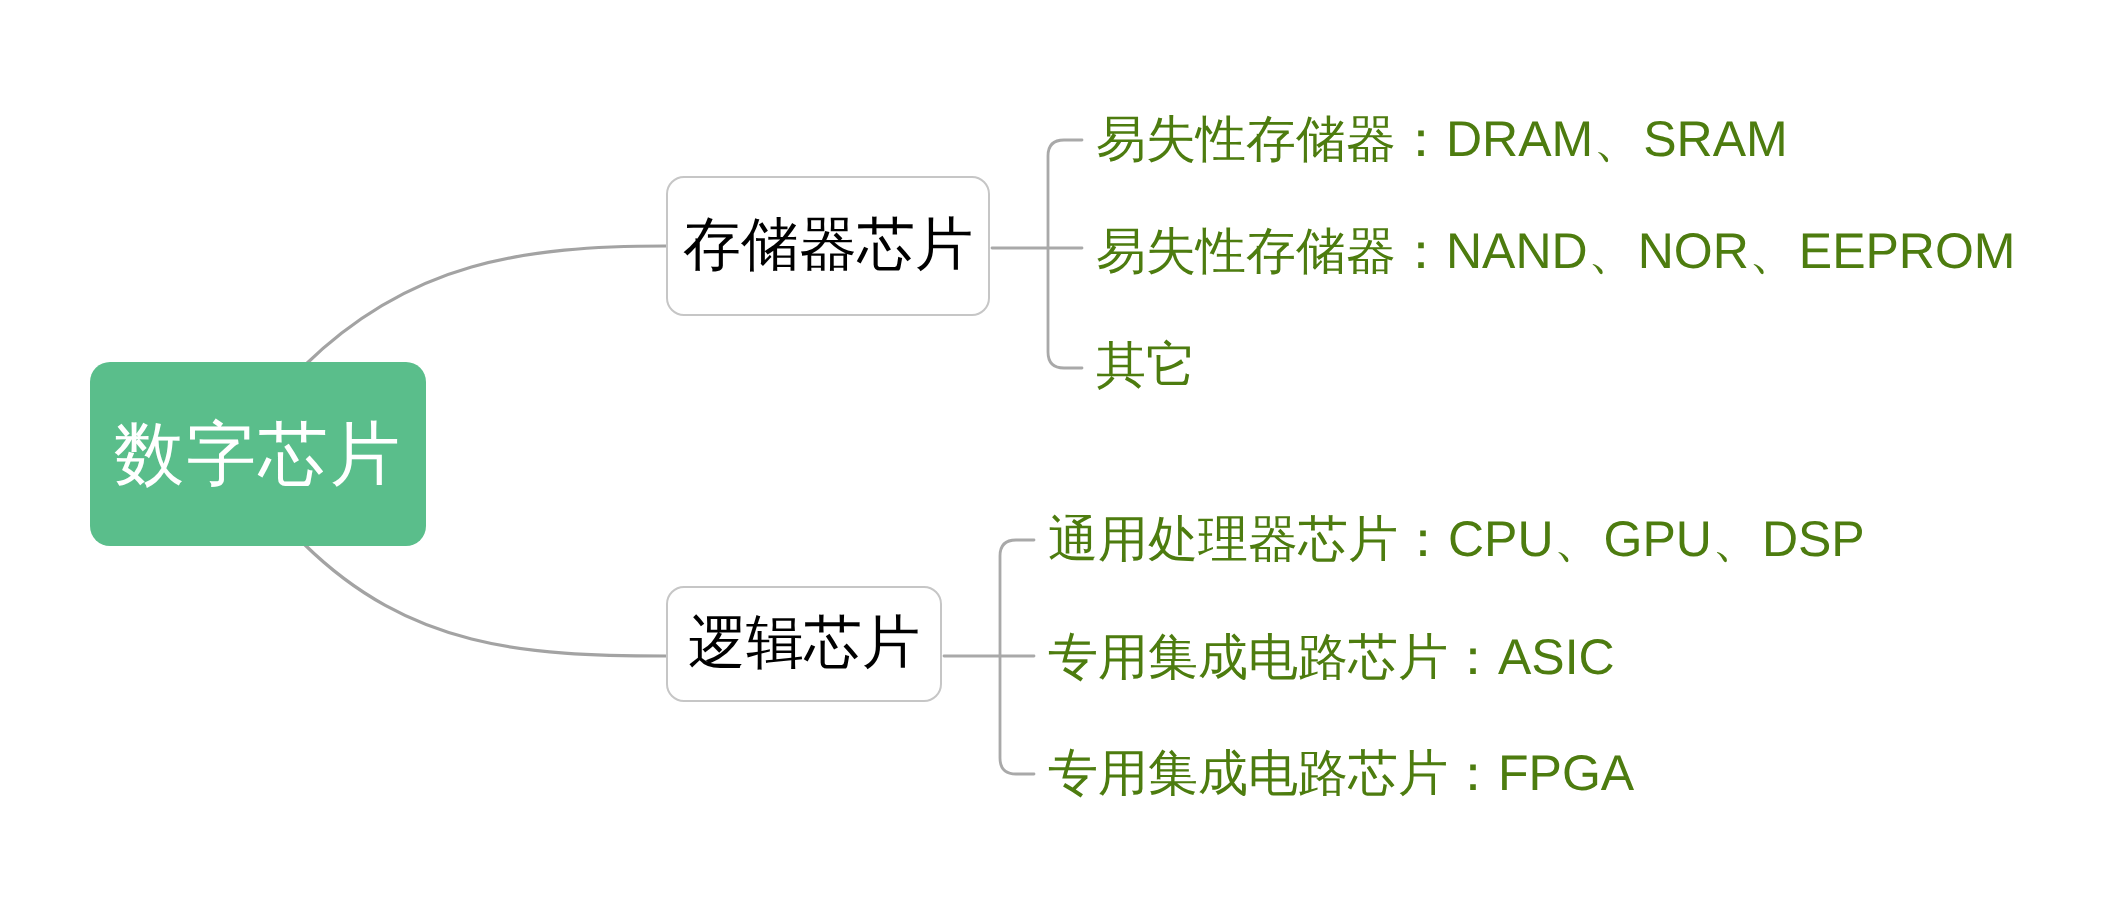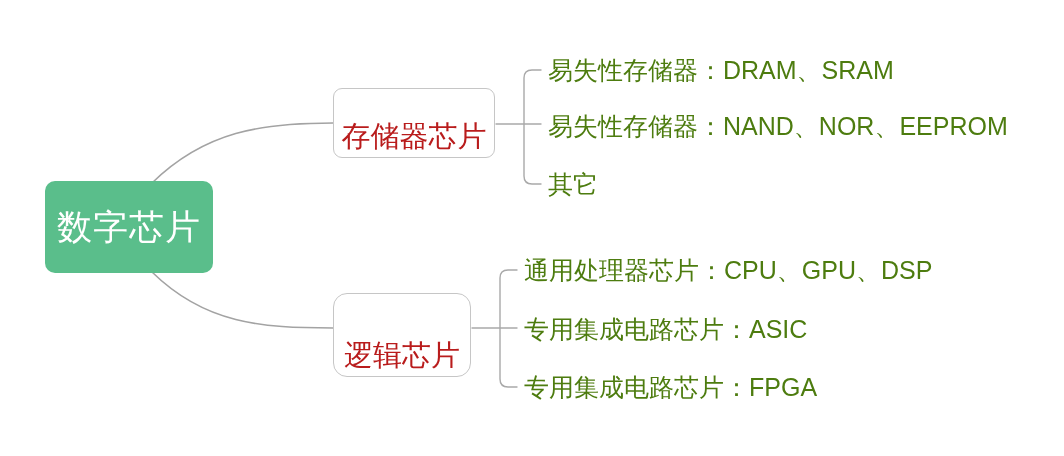--- a/index.html
+++ b/index.html
@@ -37,43 +37,42 @@
     background: #5abe8b;
     border-radius: 10px;
     color: #ffffff;
     font-size: 35px;
     letter-spacing: 1px;
   }
   .branch-node {
     background: #ffffff;
     border: 1px solid #c6c6c6;
     border-radius: 9px;
-    color: #b91c1c;
+    color: #000000;
     font-size: 29px;
-    align-items: flex-end;
   }
   .branch-memory {
     left: 333px; top: 88px;
     width: 162px; height: 70px;
   }
   .branch-logic {
     left: 333px; top: 293px;
-    width: 138px; height: 84px; border-radius: 14px;
+    width: 138px; height: 58px;
   }
   .leaf {
     position: absolute;
     height: 30px;
     line-height: 30px;
     font-size: 25px;
     color: #4d7c0f;
     white-space: nowrap;
   }
   .leaf-m0 { left: 548px; top: 55px; }
   .leaf-m1 { left: 548px; top: 111px; }
-  .leaf-m2 { left: 548px; top: 169px; }
+  .leaf-m2 { left: 548px; top: 169px; font-family: Liberation Serif, serif; }
   .leaf-l0 { left: 524px; top: 255px; }
   .leaf-l1 { left: 524px; top: 314px; }
   .leaf-l2 { left: 524px; top: 372px; }
 </style>
 </head>
 <body>
 
 <div class="canvas">
 
   <svg class="connector-layer" viewBox="0 0 1064 456" xmlns="http://www.w3.org/2000/svg">

